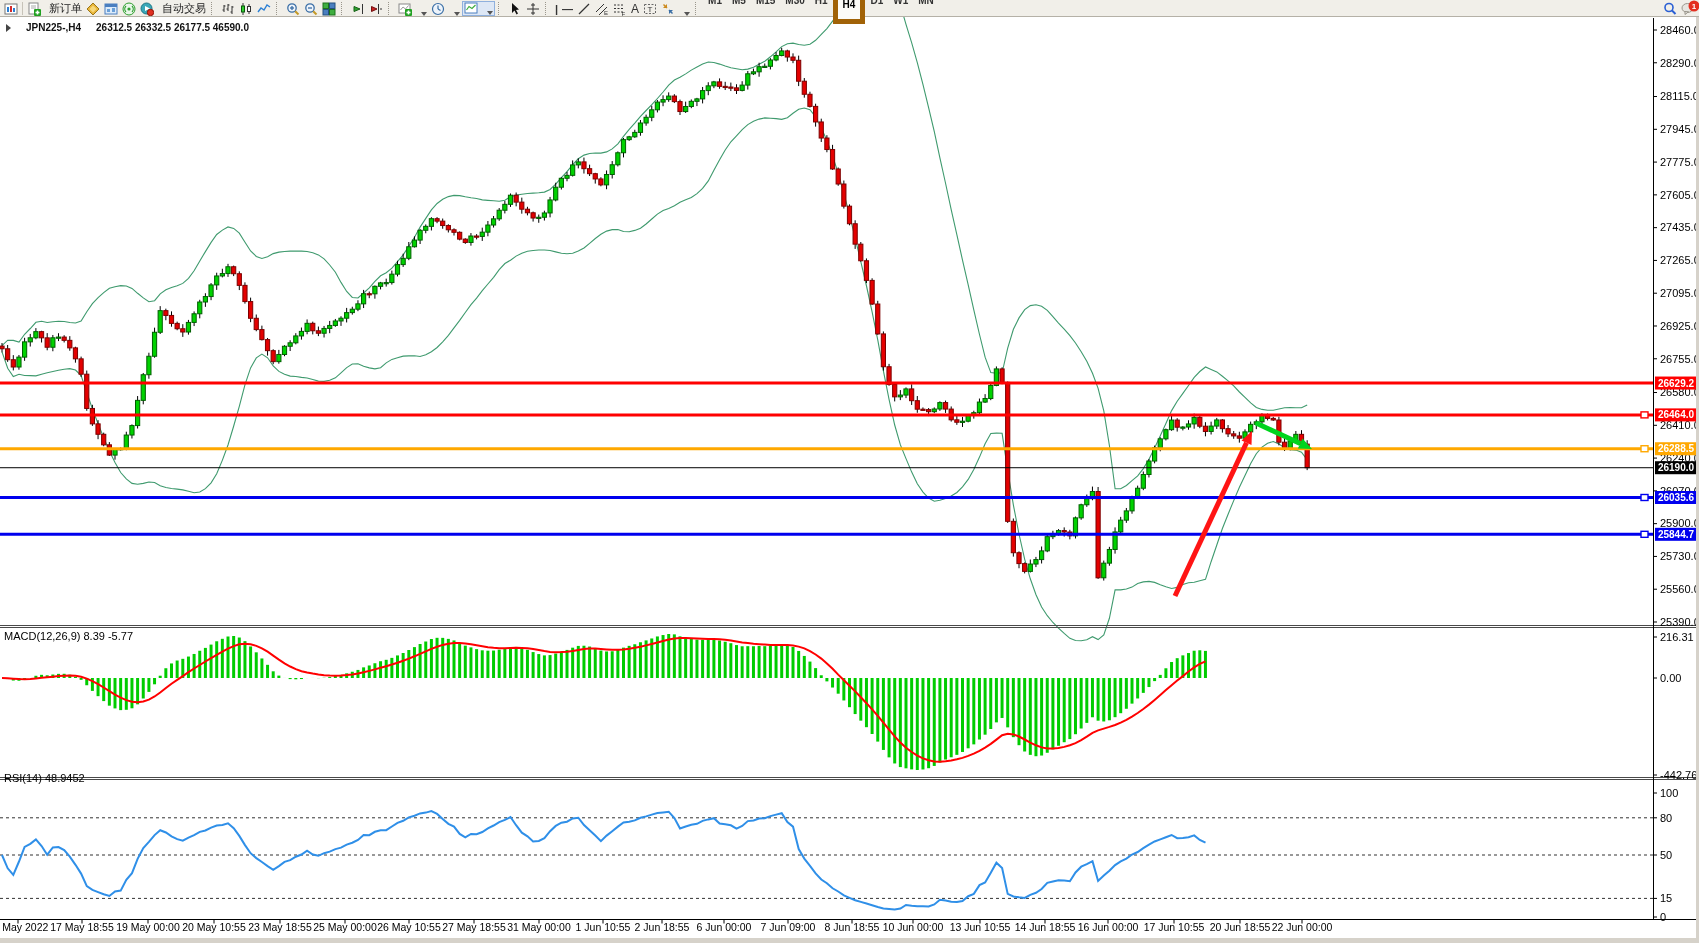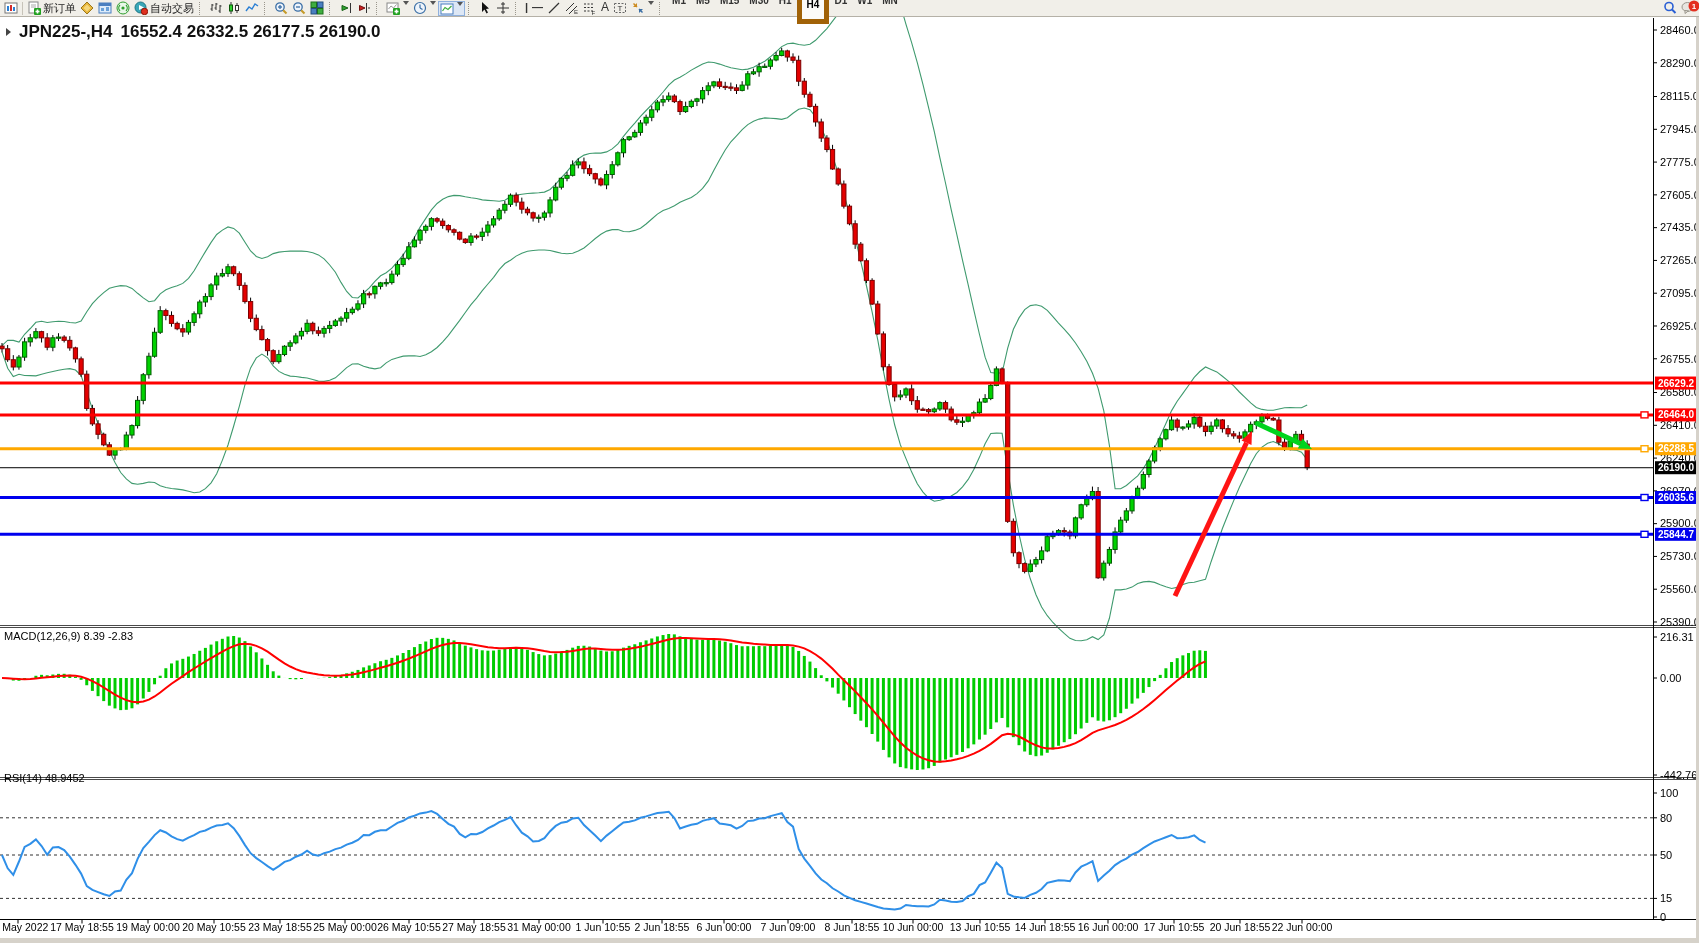--- a/index.html
+++ b/index.html
@@ -1,28 +1,28 @@
 <!DOCTYPE html>
 <html><head>
 <meta charset="utf-8">
 <style>
 *{margin:0;padding:0;box-sizing:border-box}
 html,body{width:1699px;height:943px;overflow:hidden;background:#fff;font-family:"Liberation Sans",sans-serif}
 .toolbar{position:absolute;top:0;left:0;width:1699px;height:17px;background:#f1efe9;border-bottom:1px solid #b5b1a7;display:flex;align-items:center;padding:0 2px;z-index:10}
-.tbb{display:flex;align-items:flex-start;height:15px;padding:0 2px;gap:2px;font-size:11px;color:#222;cursor:default;white-space:nowrap}
+.tbb{display:flex;align-items:flex-end;height:15px;padding:0 2px;gap:8px;font-size:11px;color:#222;cursor:default;white-space:nowrap}
 .tbb.pressed{background:#dde7f5;border:1px solid #8fb0dd;padding:0 1px}
 .grip{width:5px;height:13px;border-left:1px dotted #9a968c;margin:0 3px}
 .sep{width:1px;height:13px;background:#c7c3b9;margin:0 2px}
 .ic{width:14px;height:14px;display:block}
 .caret{width:0;height:0;border-left:3px solid transparent;border-right:3px solid transparent;border-top:4px solid #555;margin-left:1px}
 .tf{font-size:10px;font-weight:700;color:#333;padding:0 5px;height:31px;line-height:15px}
 .tf.active{background:#fcfbf8;border:5px solid #a16207;line-height:13px;color:#000}
 .spacer{flex:1}
 .glyph{font-size:11px;color:#333;font-weight:700;line-height:13px}
-.chart-title{position:absolute;top:22px;left:6px;font-size:17px;font-weight:700;color:#111;z-index:5;display:flex;align-items:center;gap:8px}
+.chart-title{position:absolute;top:22px;left:6px;font-size:10px;font-weight:700;color:#111;z-index:5;display:flex;align-items:center;gap:15px}
 .tri{width:0;height:0;border-top:4px solid transparent;border-bottom:4px solid transparent;border-left:5px solid #444;display:inline-block}
 .ind-label{position:absolute;left:4px;font-size:11px;color:#000;z-index:5}
 #chart-svg{position:absolute;top:17px;left:0}
 text{font-family:"Liberation Sans",sans-serif}
 .rstrip{position:absolute;top:17px;left:1696px;width:3px;height:926px;background:#d6d2ca}
 .bstrip{position:absolute;top:938px;left:0;width:1699px;height:5px;background:#d6d2ca}
 </style>
 </head>
 <body>
 
@@ -1089,18 +1089,18 @@
       <line x1="1240" y1="919.5" x2="1240" y2="923.5" stroke="#000"></line>
       <text x="1240" y="931" font-size="10.5" fill="#000000" text-anchor="middle">20 Jun 18:55</text>
       <line x1="1302" y1="919.5" x2="1302" y2="923.5" stroke="#000"></line>
       <text x="1302" y="931" font-size="10.5" fill="#000000" text-anchor="middle">22 Jun 00:00</text>
     </g>
   </svg>
 
 <div class="chart-title">
   <span class="tri"></span>
   <span>JPN225-,H4</span>
-  <span>16552.4 26332.5 26177.5 26190.0</span>
+  <span>26312.5 26332.5 26177.5 46590.0</span>
 </div>
-<div class="ind-label" style="top:630px">MACD(12,26,9) 8.39 -2.83</div>
+<div class="ind-label" style="top:630px">MACD(12,26,9) 8.39 -5.77</div>
 <div class="ind-label" style="top:772px">RSI(14) 48.9452</div>
 <div class="rstrip"></div>
 <div class="bstrip"></div>
 
 </body></html>

